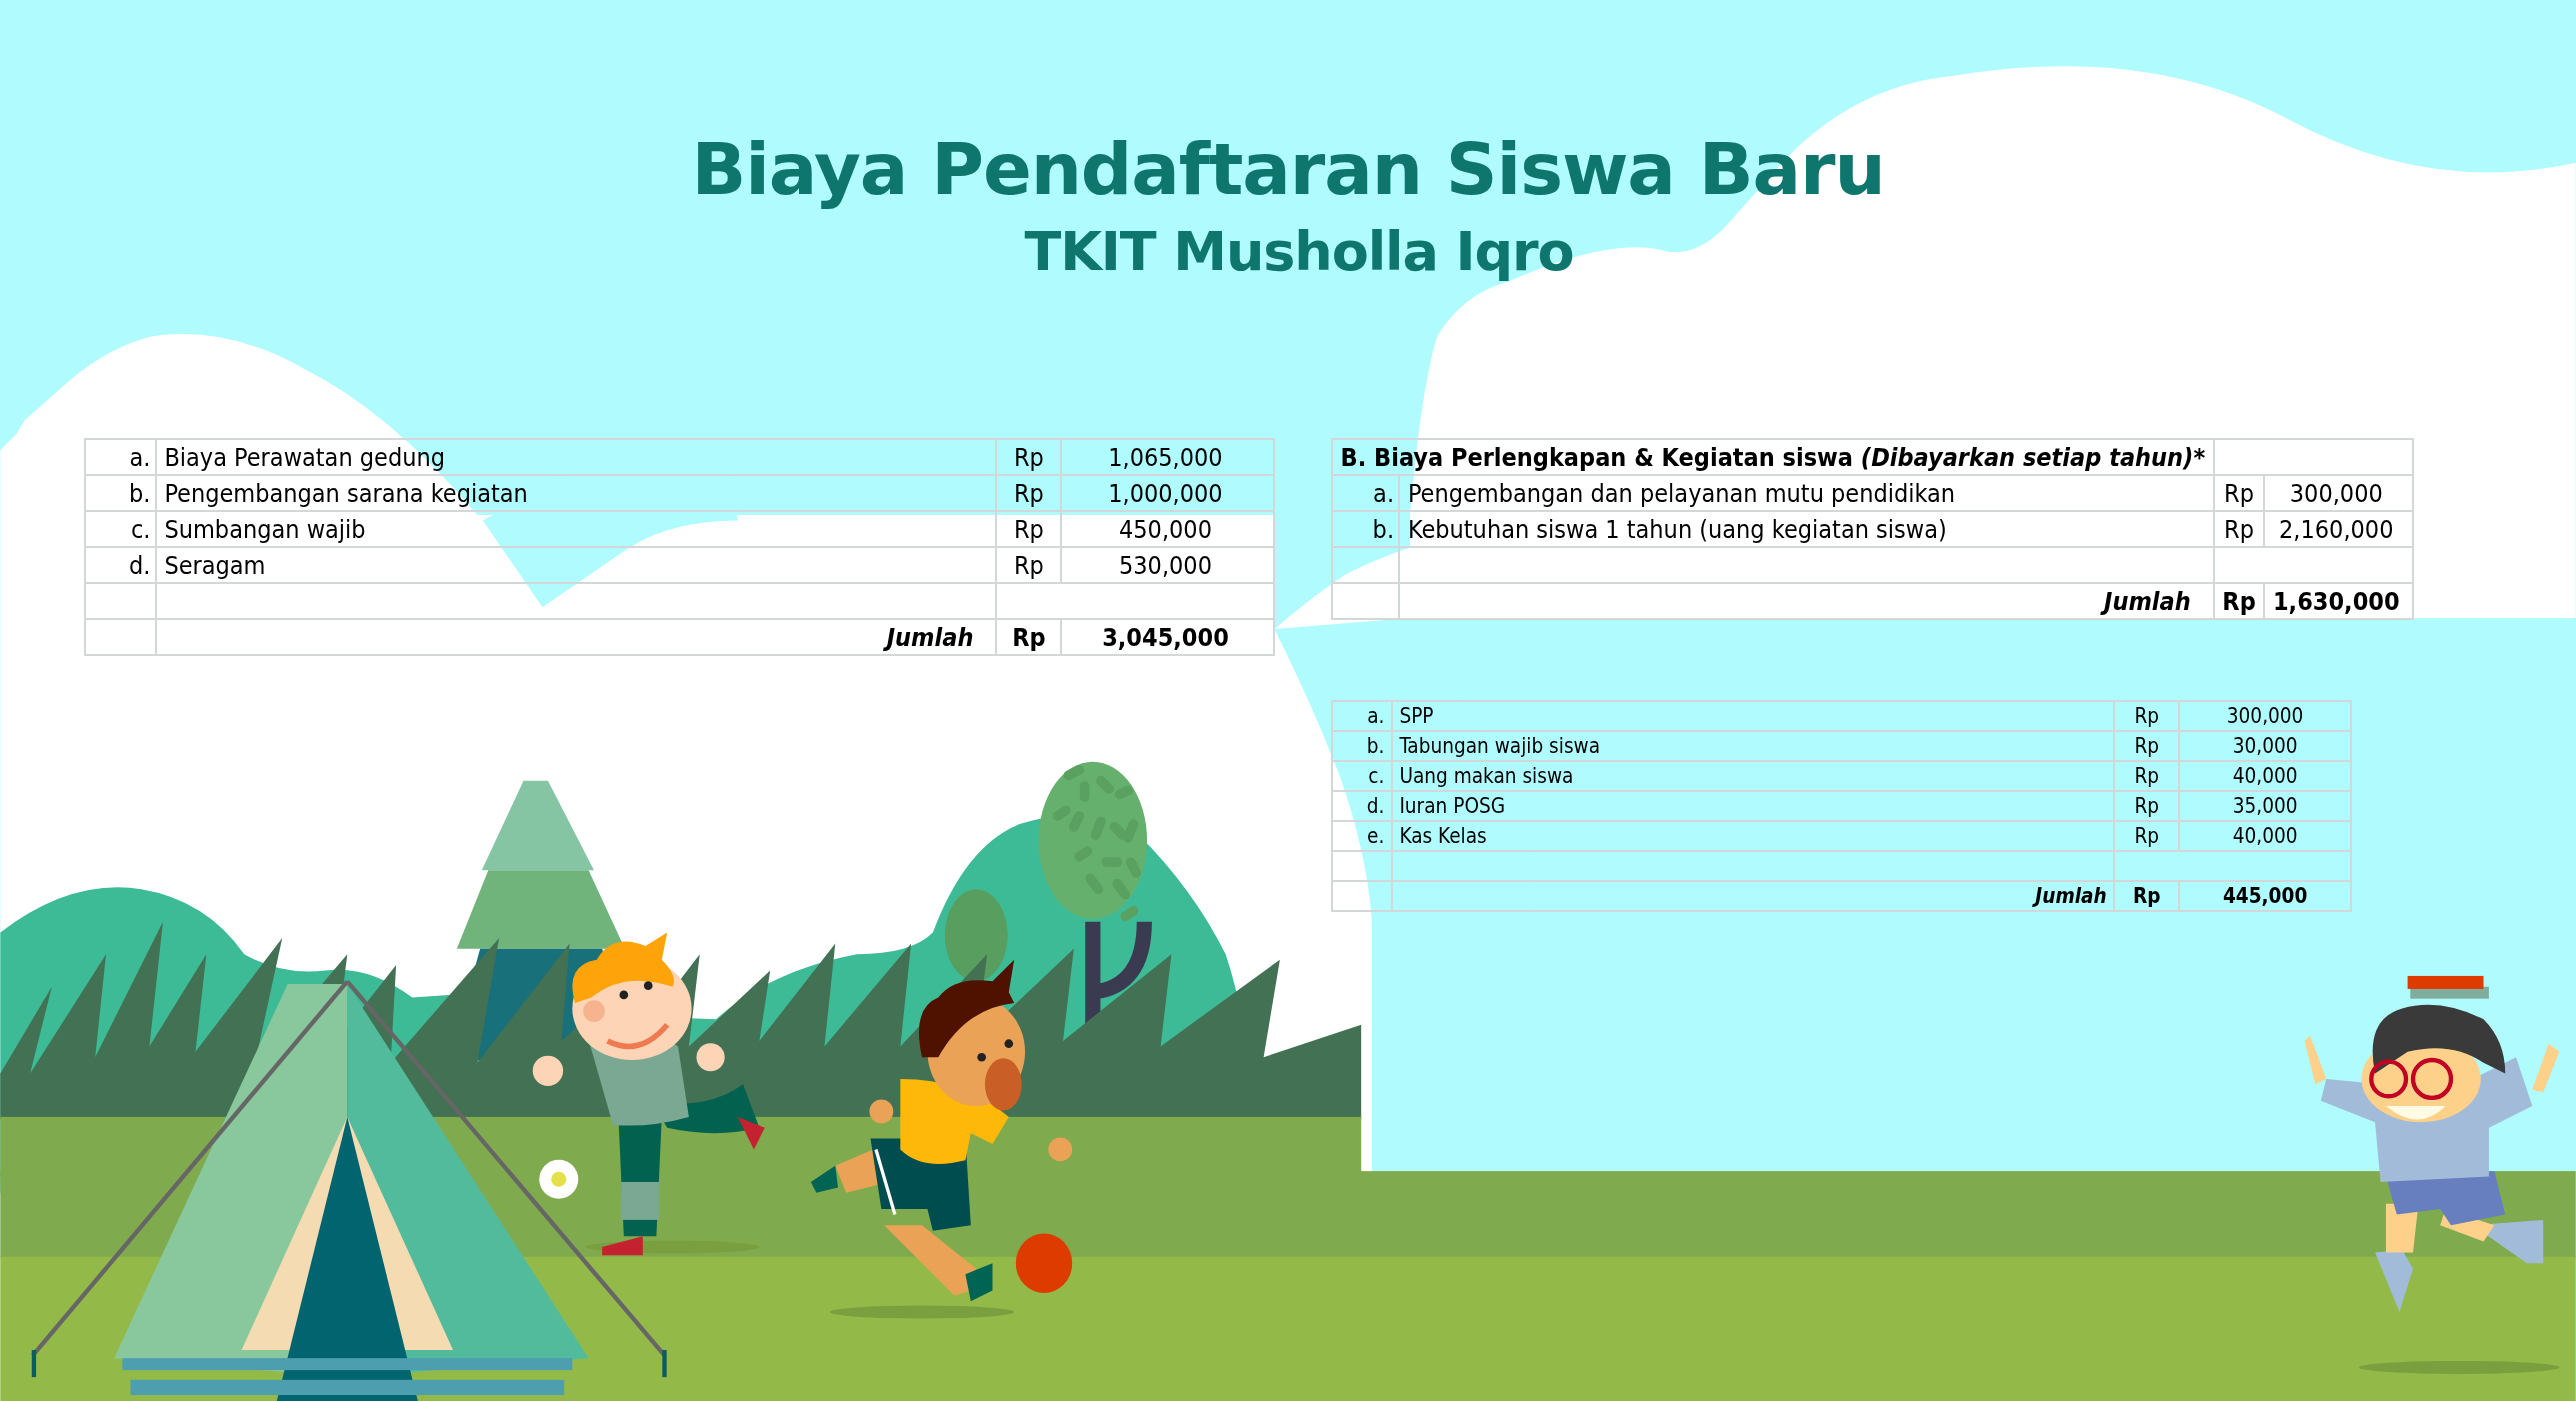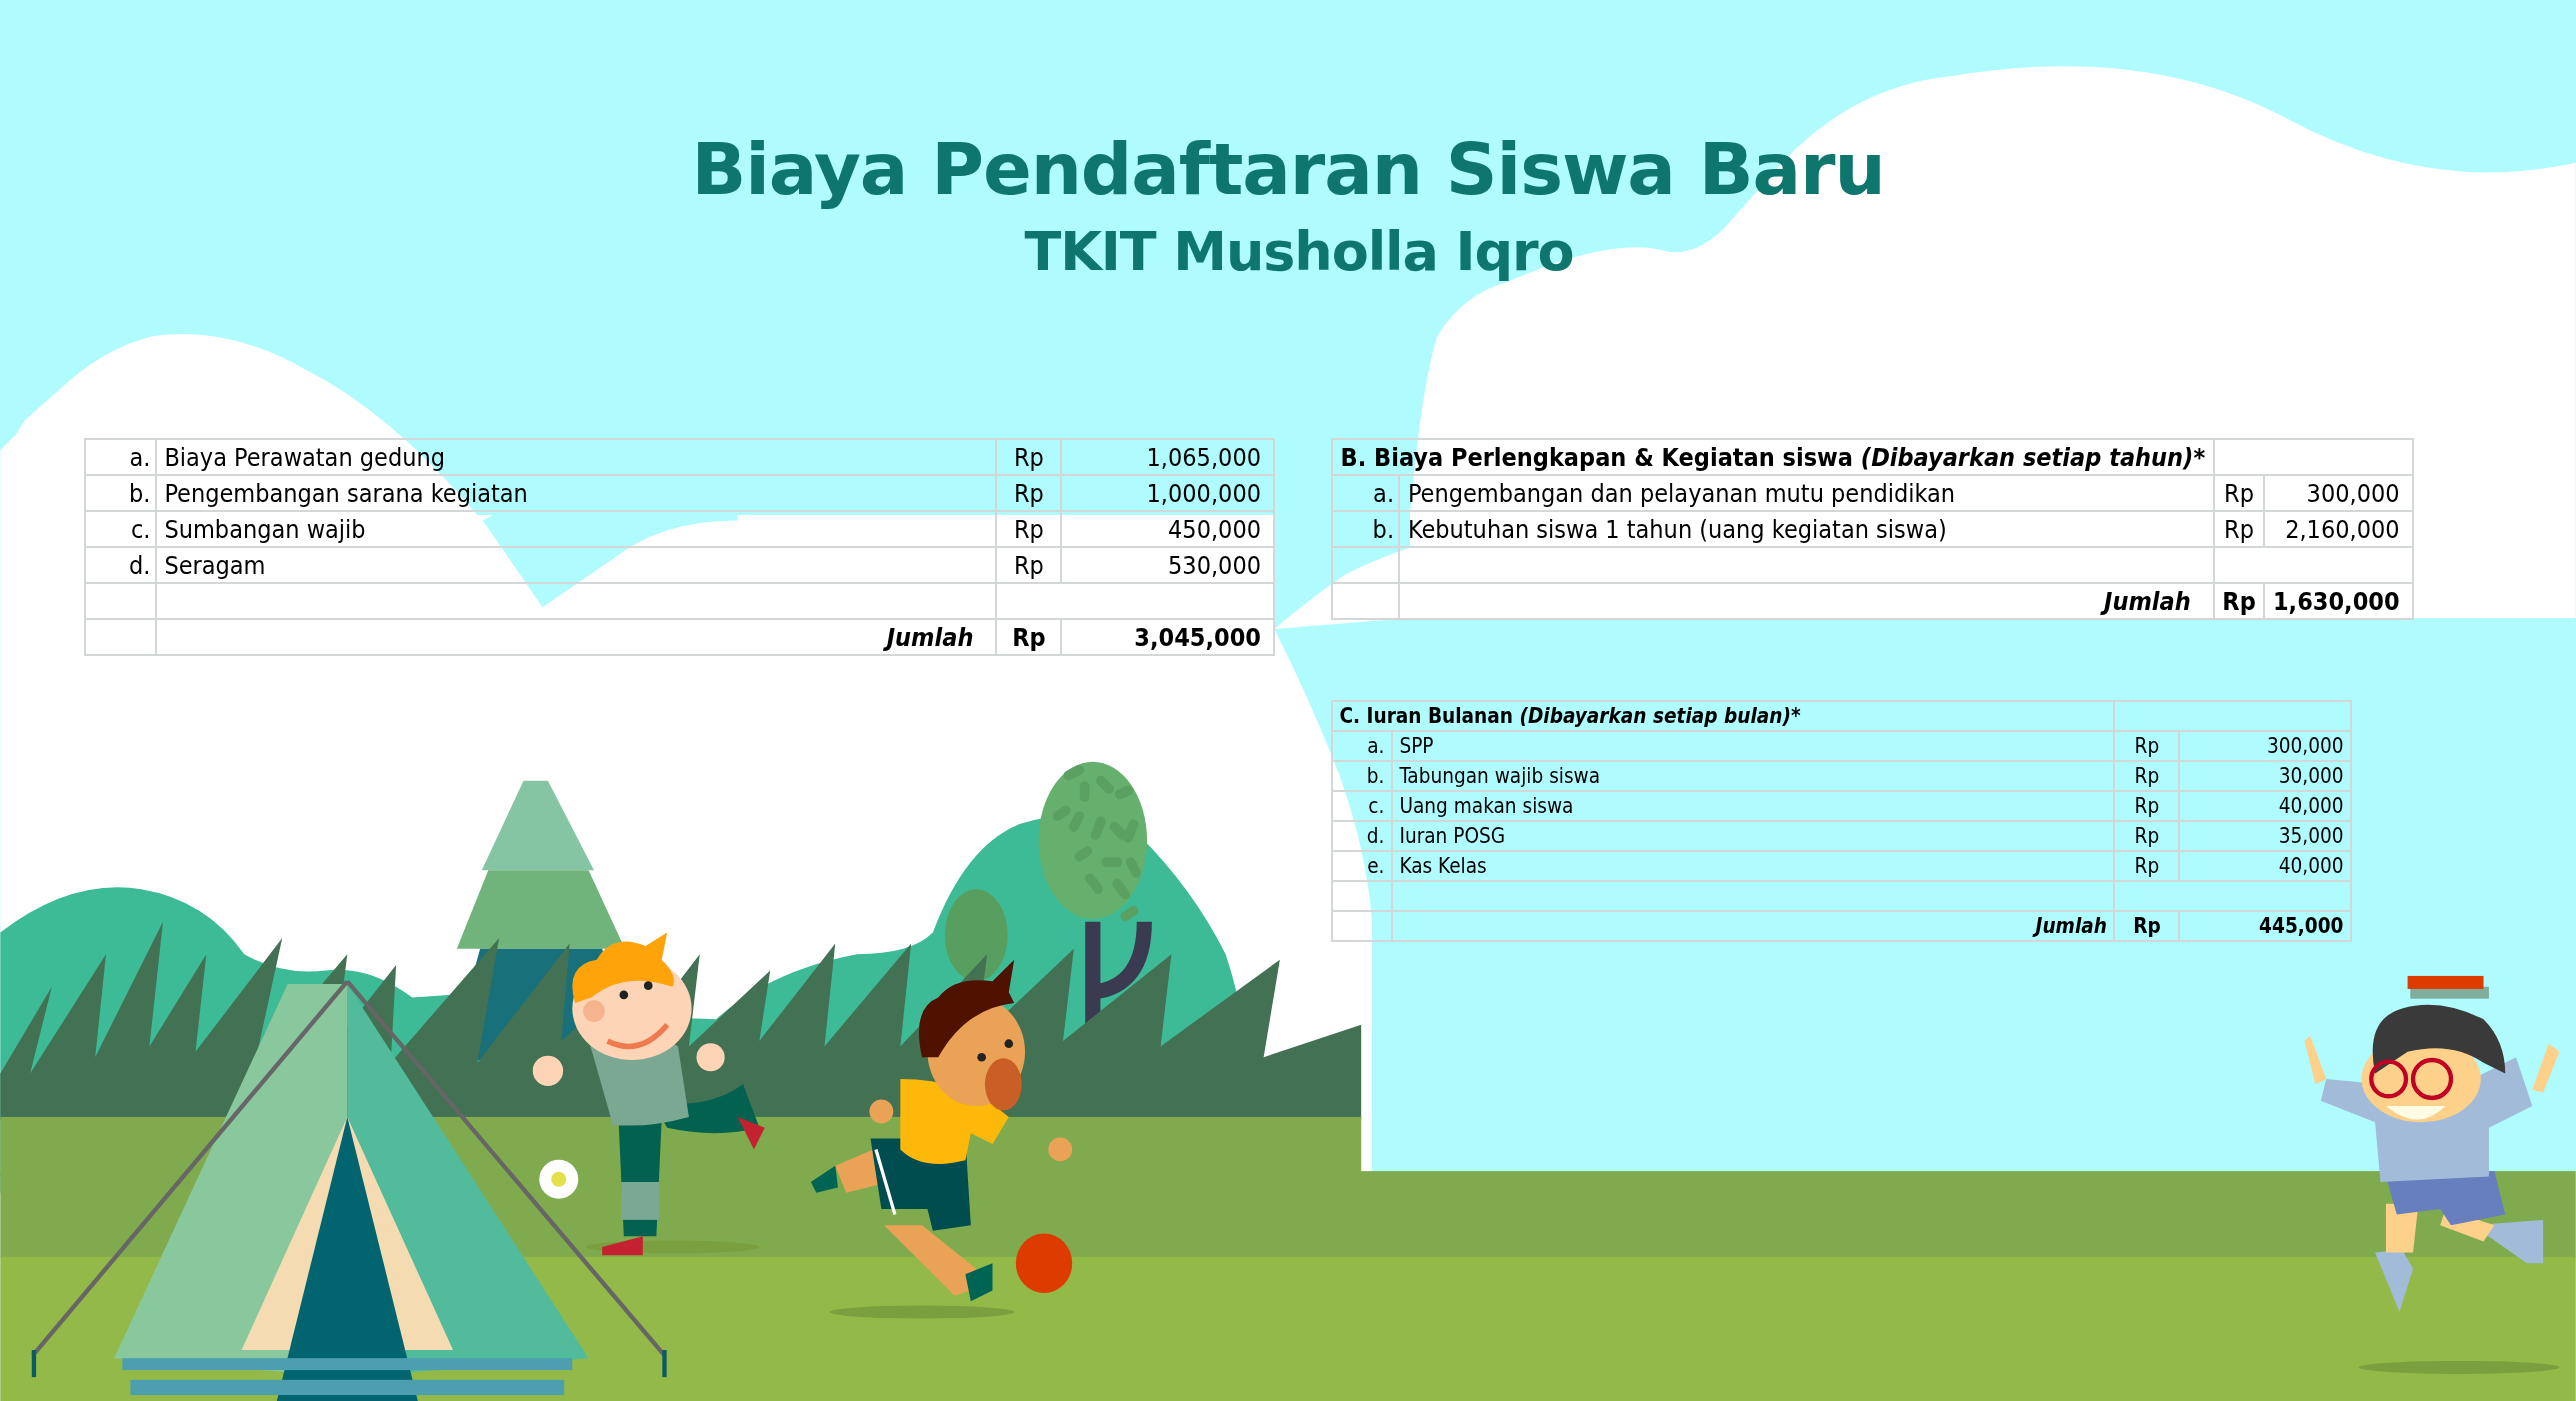--- a/index.html
+++ b/index.html
@@ -6,21 +6,21 @@
   body { width:2576px; height:1401px; overflow:hidden; position:relative; background:#affbfe; font-family:"Liberation Sans", "DejaVu Sans", sans-serif; }
   .layer { position:absolute; left:0; top:0; width:2576px; height:1401px; }
   .title { position:absolute; left:0; width:2576px; text-align:center; font-family:"DejaVu Sans", sans-serif; font-weight:bold; color:#0f766e; letter-spacing:-1.1px; }
   .t1 { top:127px; font-size:72px; padding-left:0; }
   .t2 { top:220px; font-size:54px; padding-left:11px; }
 
   table.fee { position:absolute; border-collapse:collapse; font-family:"DejaVu Sans Condensed","DejaVu Sans", sans-serif; color:#000; }
   table.fee td { border:2.2px solid #d3d7d8; padding:0 7.6px; white-space:nowrap; overflow:hidden; }
   table.fee td.num { text-align:right; padding-right:4.3px; }
   table.fee td.rp { text-align:center; }
-  table.fee td.amt { text-align:right; padding-right:12px; }
+  table.fee td.amt { text-align:center; padding-right:12px; }
   table.fee td.jl { text-align:right; font-weight:bold; padding-right:22px;font-style:italic; }
   table.fee .b { font-weight:bold; }
   table.fee .hdr { font-weight:bold; }
   table.fee .hdr i { font-style:italic; }
   table.fee .blank td { }
 
   #tA { left:84px; top:438px; width:1191px; font-size:25px; }
   #tA td { height:34px; }
   #tB { left:1331px; top:438px; width:1012px; font-size:25px; }
   #tB td { height:34px; }
@@ -249,24 +249,20 @@
   </table>
 
 <table id="tC" class="fee">
   <colgroup>
       <col style="width:60px">
       <col style="width:724px">
       <col style="width:65px">
       <col style="width:172px">
     </colgroup>
   <tbody>
-      <tr>
-    <td colspan="2" class="hdr"><span>C. Iuran Bulanan </span><i>(Dibayarkan setiap bulan)*</i></td>
-    <td colspan="2"></td>
-  </tr>
   <tr>
     <td class="num">a.</td>
     <td>SPP</td>
     <td class="rp">Rp</td>
     <td class="amt">300,000</td>
   </tr>
   <tr>
     <td class="num">b.</td>
     <td>Tabungan wajib siswa</td>
     <td class="rp">Rp</td>

